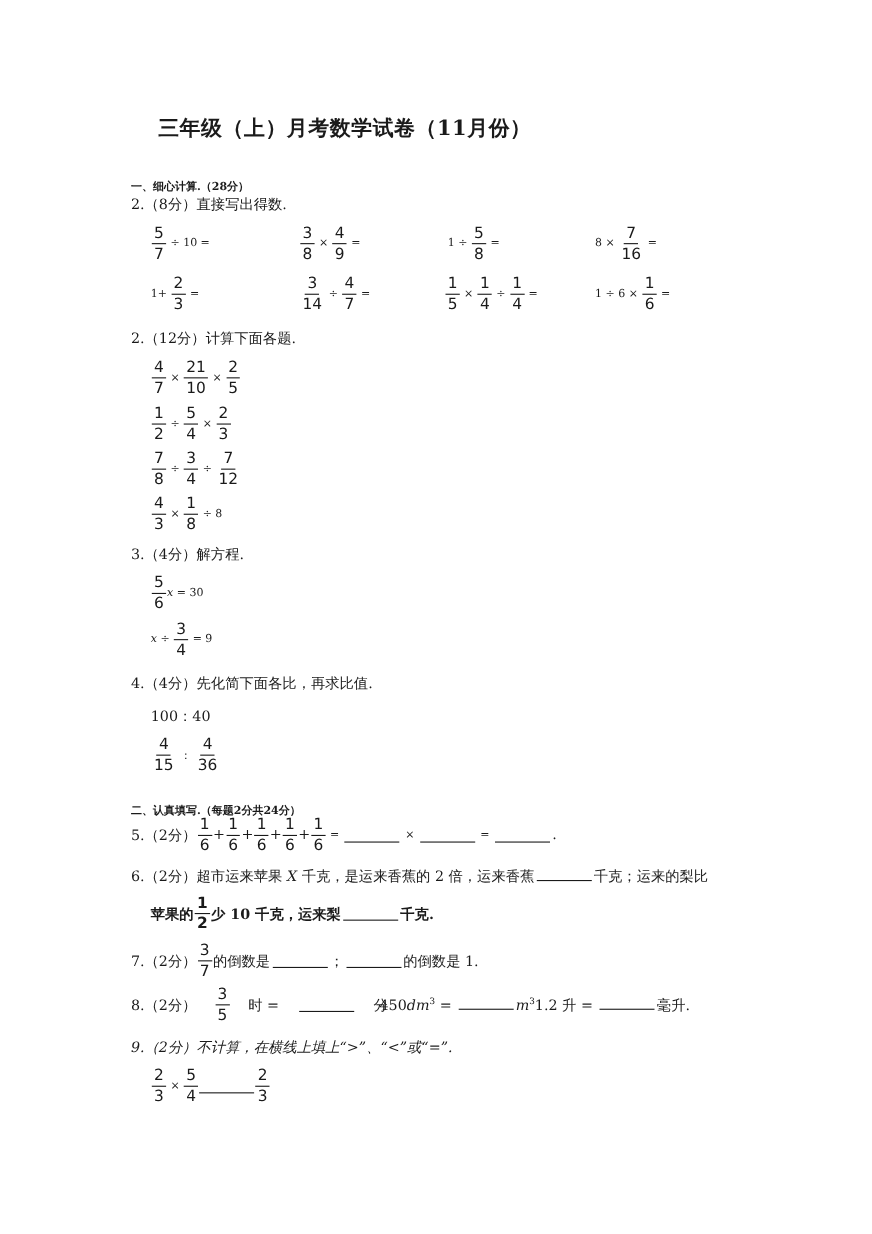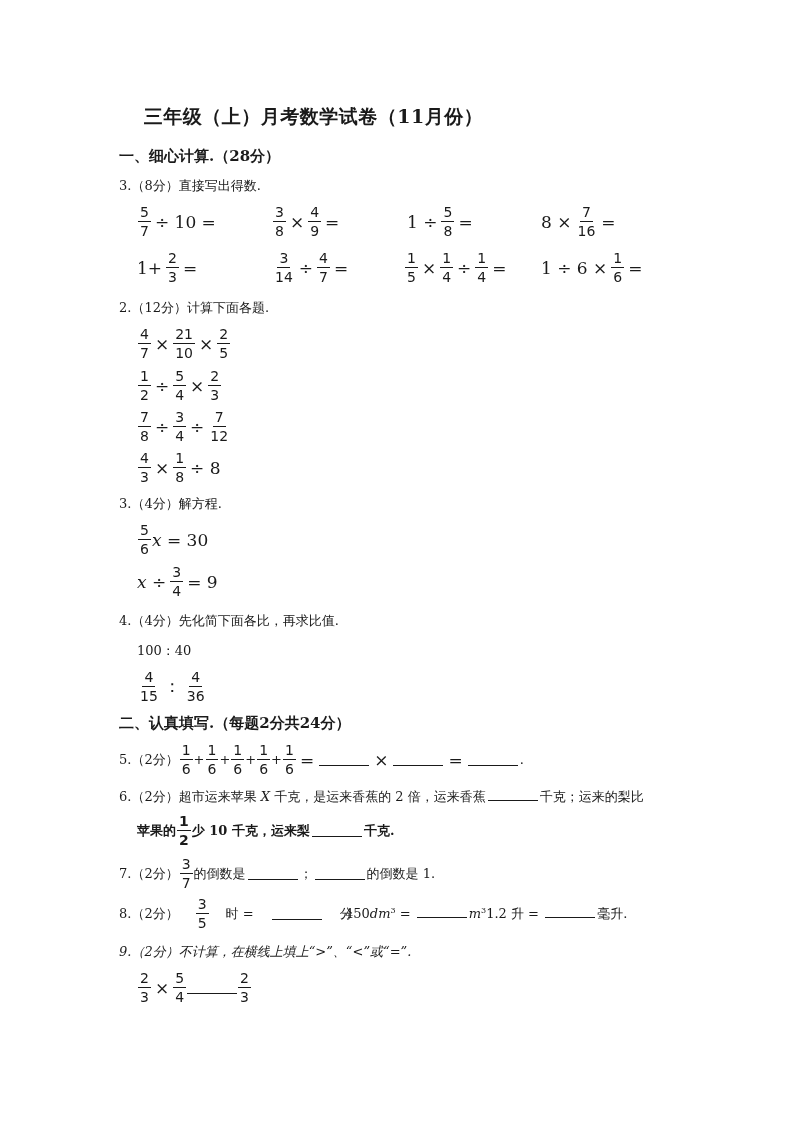--- a/index.html
+++ b/index.html
@@ -6,45 +6,45 @@
   body {
     width: 793px; height: 1122px; position: relative; overflow: hidden;
     font-family: "DejaVu Serif", "Liberation Serif", serif;
     color: #1a1a1a;
   }
   .abs { position: absolute; white-space: nowrap; }
   .title {
     left: 0; width: 627px; text-align: center; top: 104px;
     font-size: 19px; font-weight: bold; letter-spacing: 0.5px;
   }
-  .sec { font-size: 15px; font-weight: bold; }
+  .sec { font-size: 10px; font-weight: bold; margin-top: 16px; }
   .q { font-size: 13px; }
   .m { font-size: 13px; display: flex; align-items: center; }
   .frac {
     display: inline-flex; flex-direction: column; align-items: center;
     vertical-align: middle; margin: 0 1px; line-height: 1;
     font-family: "DejaVu Sans", "Liberation Sans", sans-serif; font-size: 14px;
   }
   .frac .n { padding: 0 2px 2px 2px; border-bottom: 1px solid #1a1a1a; }
   .frac .d { padding: 2px 2px 0 2px; }
-  .op { margin: 0 3px; font-size: 17px; }
+  .op { margin: 0 3px; font-size: 10px; }
   .blank {
     display: inline-block; width: 50px; border-bottom: 1px solid #1a1a1a;
     height: 12px; vertical-align: baseline; margin: 0 2px;
   }
   sup { font-size: 8px; }
 </style>
 </head>
 <body>
 
 <div class="abs title">三年级（上）月考数学试卷（11月份）</div>
 
 <div class="abs sec" style="left:119px;top:147px;">一、细心计算.（28分）</div>
 
-<div class="abs q" style="left:119px;top:177px;">3.（8分）直接写出得数.</div>
+<div class="abs q" style="left:119px;top:177px;">2.（8分）直接写出得数.</div>
 
 <div class="abs m" style="left:137px;top:205px;">
   <span class="frac">
       <span class="n">5</span>
       <span class="d">7</span>
     </span>
     <span class="op">÷ 10 =</span>
 </div>
 <div class="abs m" style="left:272px;top:205px;">
   <span class="frac">

